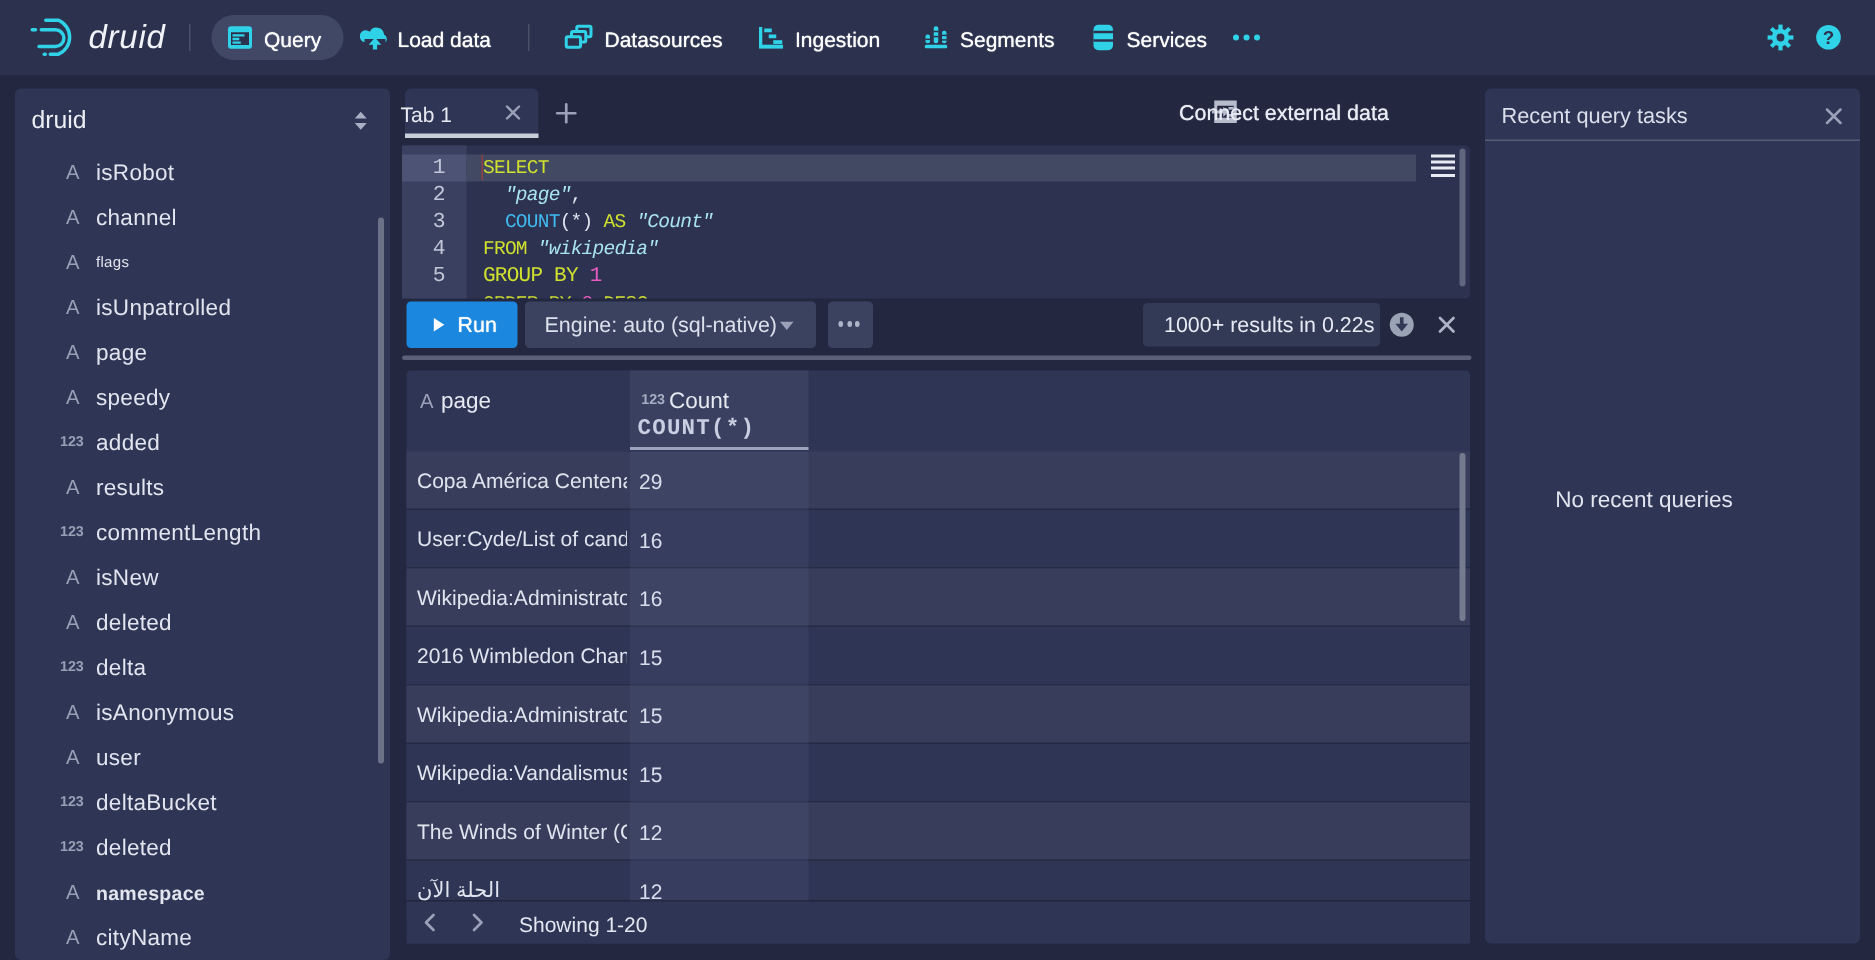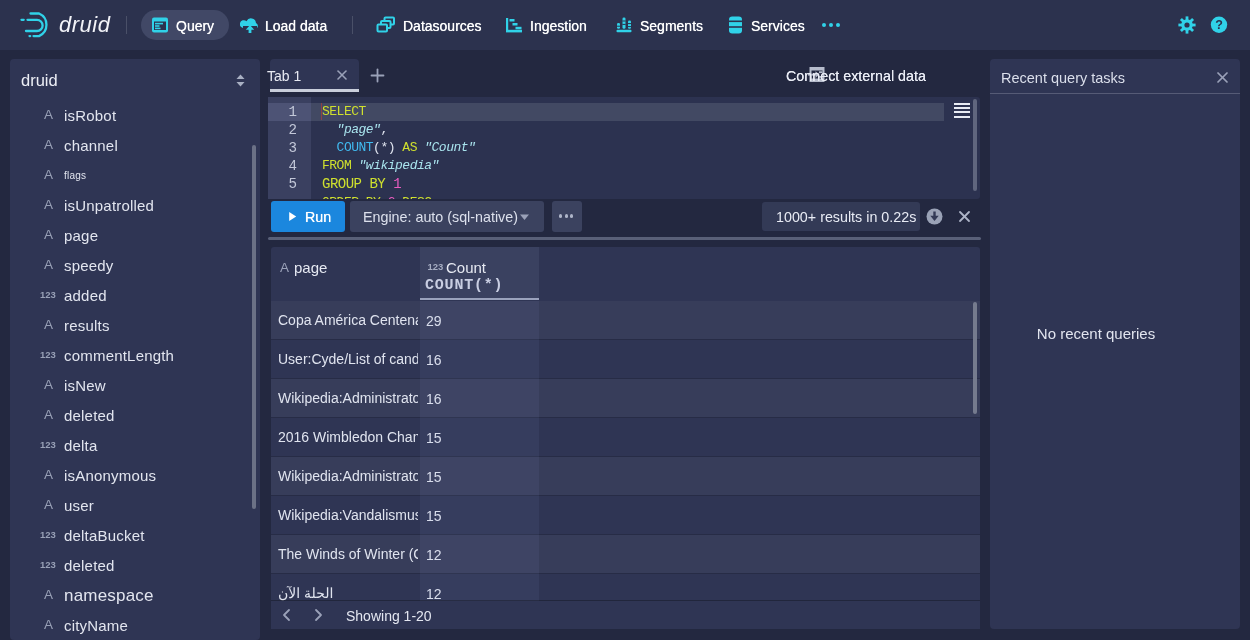--- a/index.html
+++ b/index.html
@@ -132,21 +132,21 @@
 <div class="abs txt" style="left:64px;top:436px;font-size:15px;line-height:19px;color:#e2e5ef;font-weight:400;letter-spacing:0.2px;">delta</div>
 <div class="abs txt" style="left:44px;top:466px;font-size:13.5px;line-height:17.5px;color:#98a0b6;font-weight:400;">A</div>
 <div class="abs txt" style="left:64px;top:466px;font-size:15px;line-height:19px;color:#e2e5ef;font-weight:400;letter-spacing:0.2px;">isAnonymous</div>
 <div class="abs txt" style="left:44px;top:496px;font-size:13.5px;line-height:17.5px;color:#98a0b6;font-weight:400;">A</div>
 <div class="abs txt" style="left:64px;top:496px;font-size:15px;line-height:19px;color:#e2e5ef;font-weight:400;letter-spacing:0.2px;">user</div>
 <div class="abs txt" style="left:40px;top:528px;font-size:9.5px;line-height:13.5px;color:#98a0b6;font-weight:700;letter-spacing:0px;">123</div>
 <div class="abs txt" style="left:64px;top:526px;font-size:15px;line-height:19px;color:#e2e5ef;font-weight:400;letter-spacing:0.2px;">deltaBucket</div>
 <div class="abs txt" style="left:40px;top:558px;font-size:9.5px;line-height:13.5px;color:#98a0b6;font-weight:700;letter-spacing:0px;">123</div>
 <div class="abs txt" style="left:64px;top:556px;font-size:15px;line-height:19px;color:#e2e5ef;font-weight:400;letter-spacing:0.2px;">deleted</div>
 <div class="abs txt" style="left:44px;top:586px;font-size:13.5px;line-height:17.5px;color:#98a0b6;font-weight:400;">A</div>
-<div class="abs txt" style="left:64px;top:586px;font-size:17px;line-height:19px;color:#e2e5ef;font-weight:400;letter-spacing:0.2px;text-align:right;">namespace</div>
+<div class="abs txt" style="left:64px;top:586px;font-size:13px;line-height:19px;color:#e2e5ef;font-weight:700;letter-spacing:0.2px;text-align:right;">namespace</div>
 <div class="abs txt" style="left:44px;top:616px;font-size:13.5px;line-height:17.5px;color:#98a0b6;font-weight:400;">A</div>
 <div class="abs txt" style="left:64px;top:616px;font-size:15px;line-height:19px;color:#e2e5ef;font-weight:400;letter-spacing:0.2px;">cityName</div>
 <div class="abs" style="left:252px;top:145px;width:4px;height:364px;background:#6b7186;border-radius:2px;"></div>
 <div class="abs" style="left:270px;top:59px;width:89px;height:32px;background:#2f3554;border-radius:4px 4px 0 0;"></div>
 <div class="abs txt" style="left:267px;top:67px;font-size:14px;line-height:18px;color:#e8eaf2;font-weight:400;">Tab 1</div>
 <svg class="abs" style="left:336px;top:69px" width="12" height="12" viewBox="0 0 12 12">
 <g stroke="#9aa1b8" stroke-width="1.6" stroke-linecap="round">
 <line x1="2" y1="2" x2="10" y2="10"></line>
       <line x1="10" y1="2" x2="2" y2="10"></line>
 </g>

